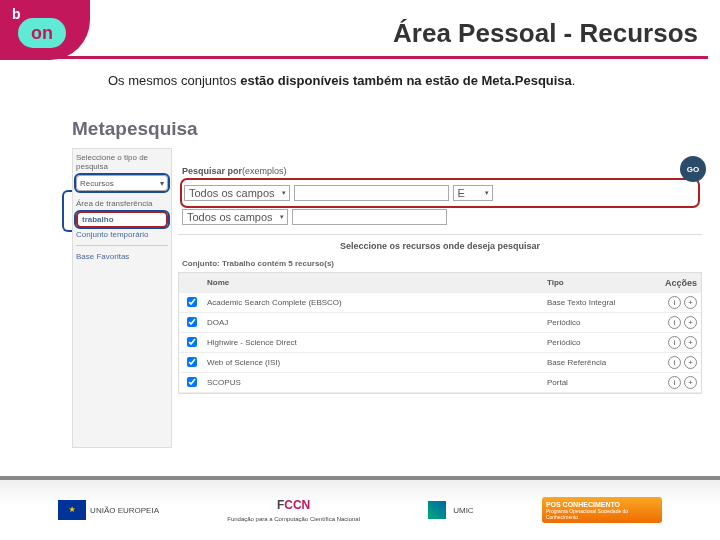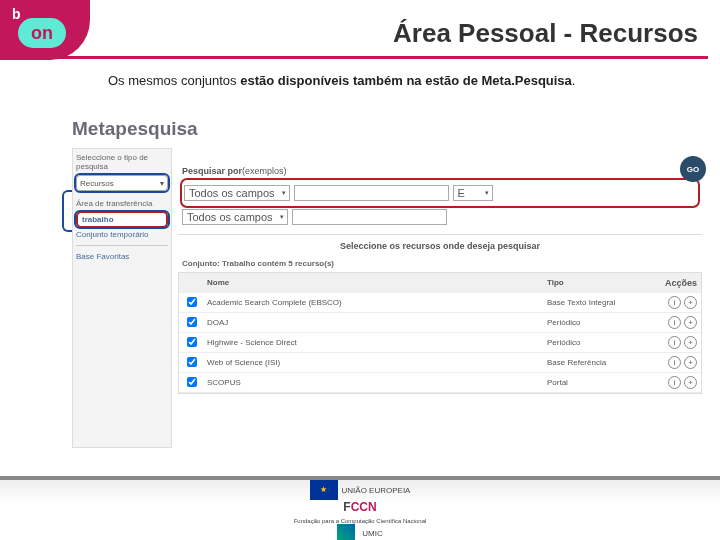--- a/index.html
+++ b/index.html
@@ -76,21 +76,21 @@
   .tr.hdr { background:#f0f0f0; font-weight:bold; color:#555; }
   .ck { width:18px; text-align:center; }
   .ck input { width:10px; height:10px; }
   .nm { flex:1; font-size:8px; }
   .tp { width:100px; font-size:8px; }
   .ac { width:44px; display:flex; gap:3px; justify-content:flex-end; }
   .iconc { width:13px; height:13px; border:1px solid #888; border-radius:50%; font-size:8px; line-height:11px; text-align:center; color:#556; }
   .footer {
     position:absolute; bottom:0; left:0; right:0; height:64px;
     border-top:4px solid #888; background:linear-gradient(#eee,#fff 40%);
-    display:flex; align-items:center; justify-content:space-around; padding:0 24px;flex-direction:column;
+    display:flex; align-items:center; justify-content:space-around; padding:0 24px;
   }
   .footer .flogo { display:flex; align-items:center; gap:4px; font-size:8px; color:#444; }
   .eu-flag { width:28px; height:20px; background:#003399; position:relative; }
   .eu-flag::after{ content:"★"; position:absolute; inset:0; color:#ffcc00; font-size:8px; text-align:center; line-height:20px; }
   .fccn-logo { font-weight:bold; font-size:12px; color:#c2185b; }
   .fccn-logo .dk{ color:#444; }
   .umic-box { width:18px; height:18px; background:linear-gradient(45deg,#0a7,#06a); margin-right:3px; }
   .pos-box { width:120px; height:26px; background:linear-gradient(#f9a825,#ef6c00); border-radius:3px; color:#fff; font-size:7px; padding:2px 4px; display:flex; flex-direction:column; justify-content:center; }
   .connector {
     position:absolute; left:62px; top:190px; width:14px; height:42px;

